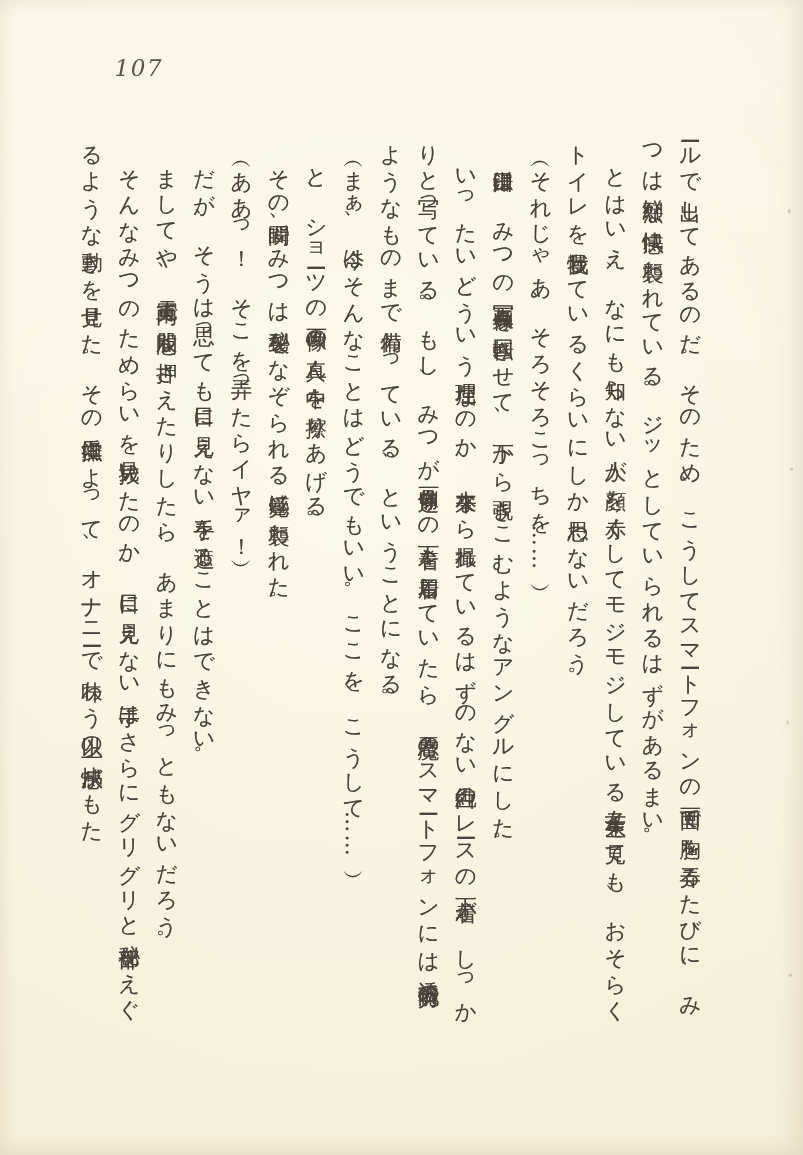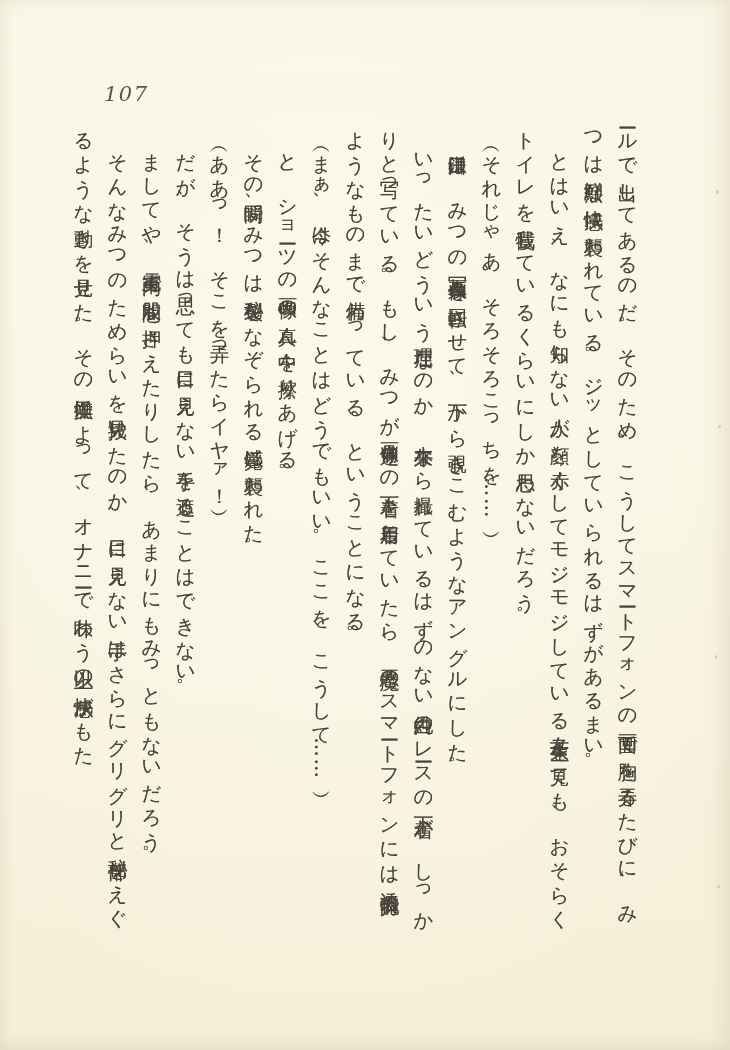--- a/index.html
+++ b/index.html
@@ -25,21 +25,20 @@
       inset 0 -8px 16px rgba(150,130,95,0.05);
   }
   .page-number {
     position: absolute;
     top: 50px;
     left: 104px;
     font-style: italic;
     font-size: 21px;
     letter-spacing: 1.5px;
     color: #5a544a;
-    margin-top: 32px;
   }
   .text-block {
     position: absolute;
     top: 118px;
     right: 86px;
     height: 813px;
     writing-mode: vertical-rl;
     text-orientation: mixed;
     line-break: strict;
     font-size: 19.5px;

